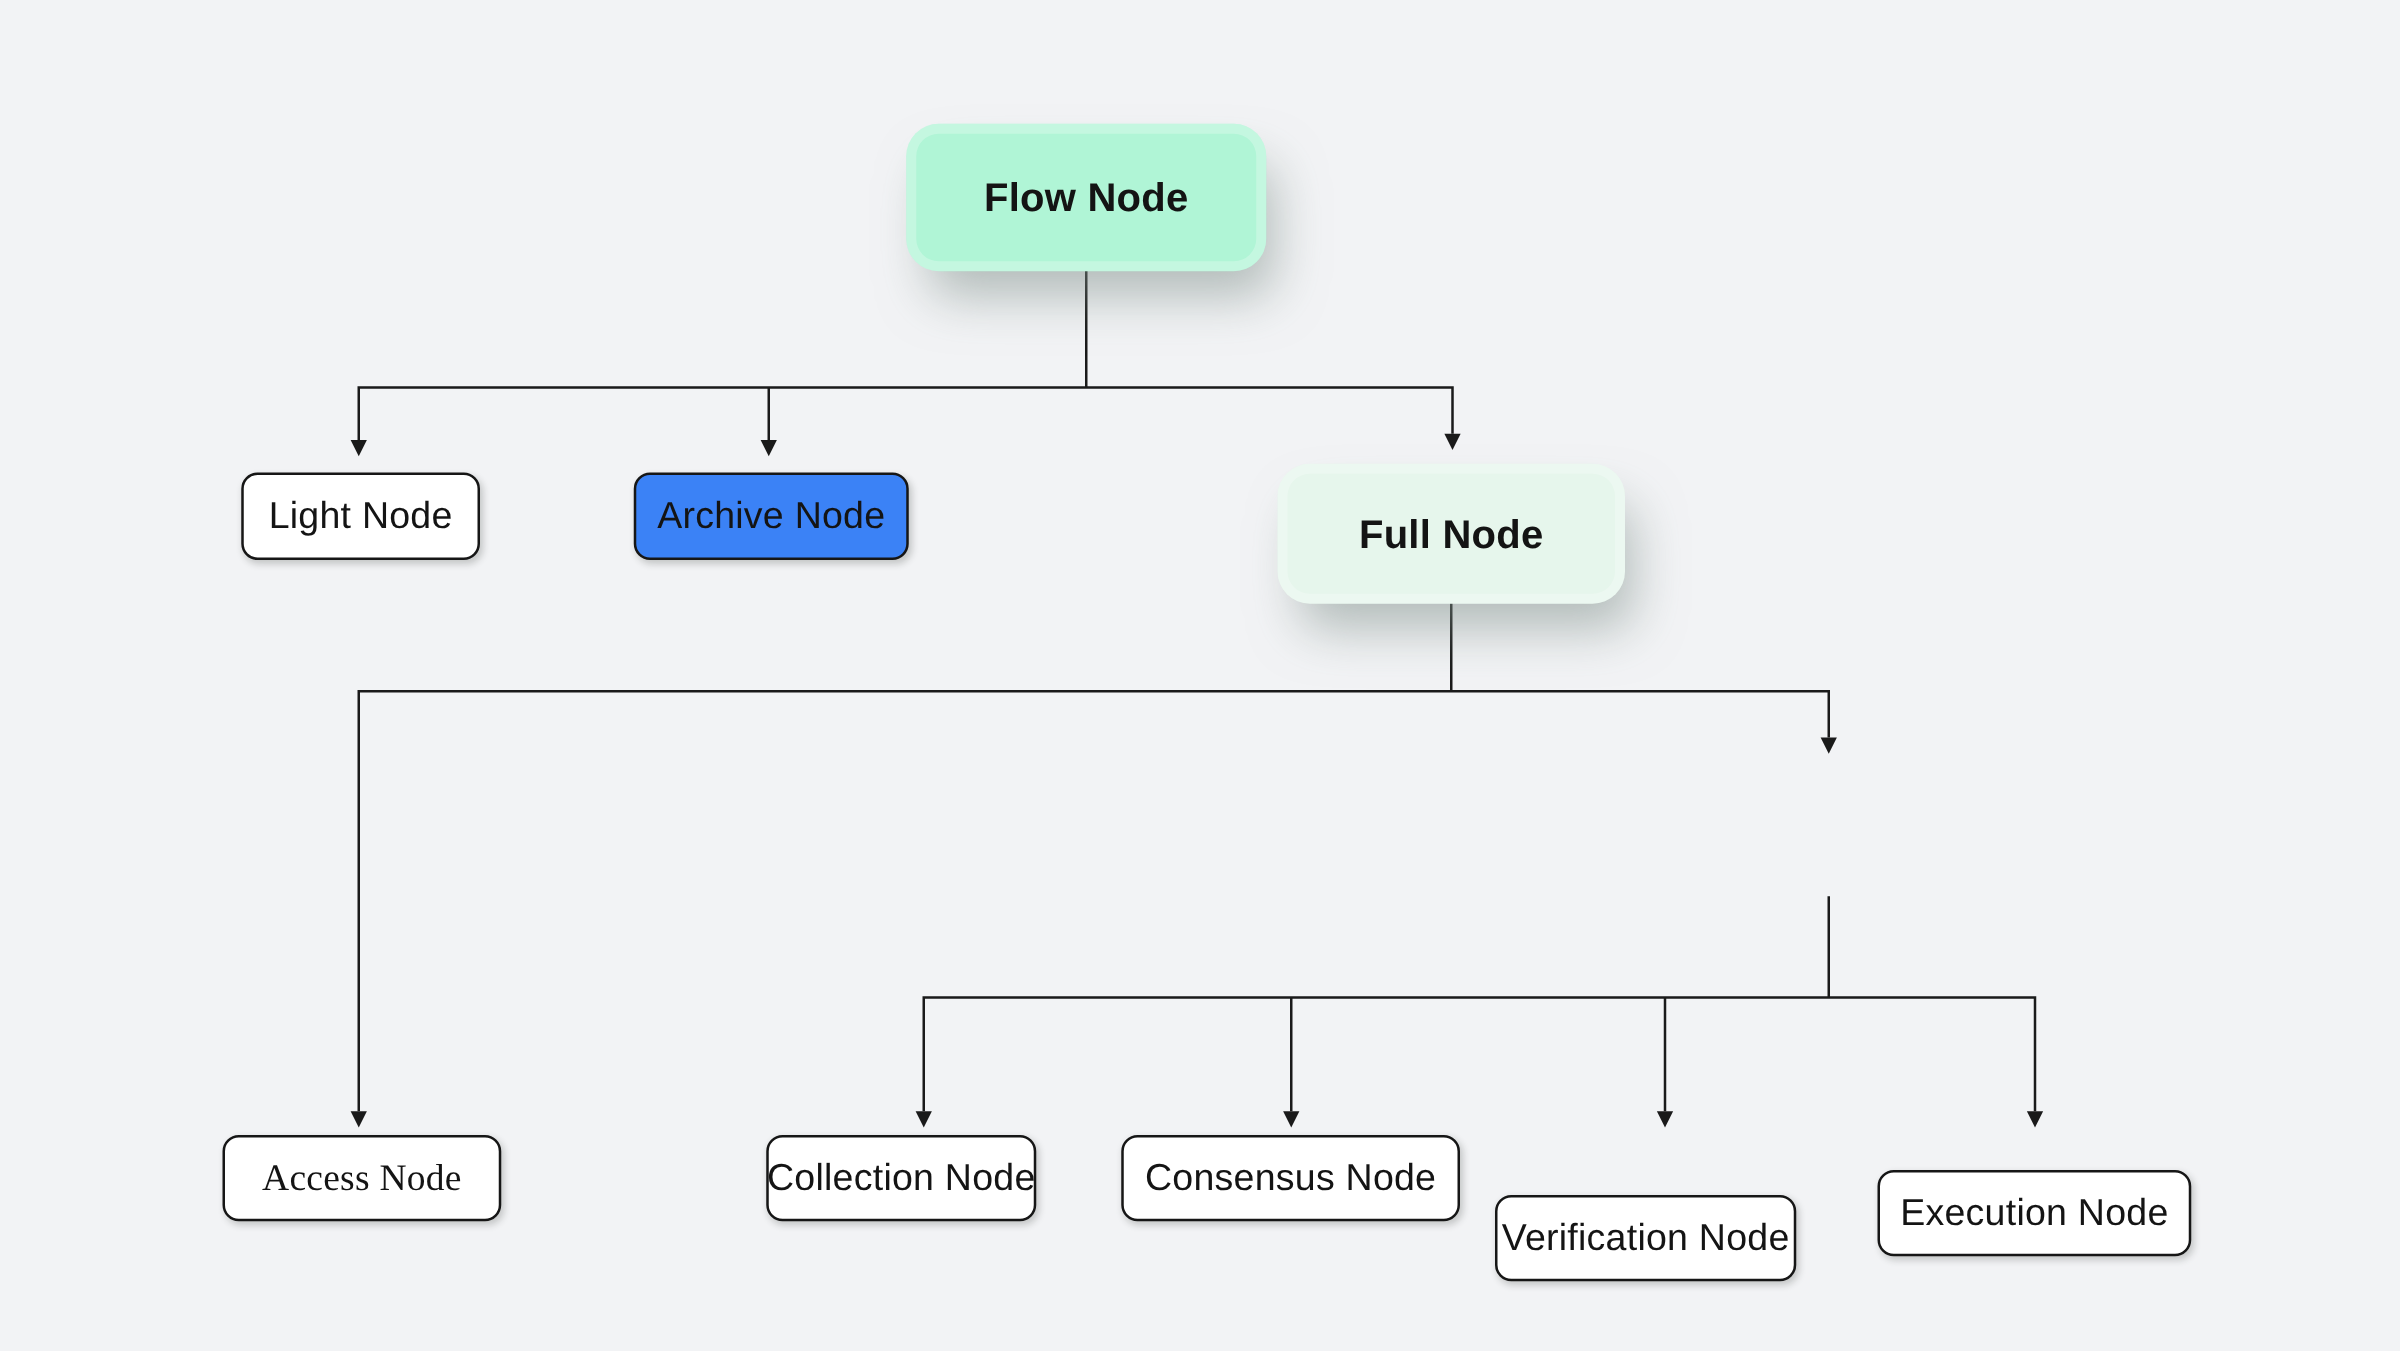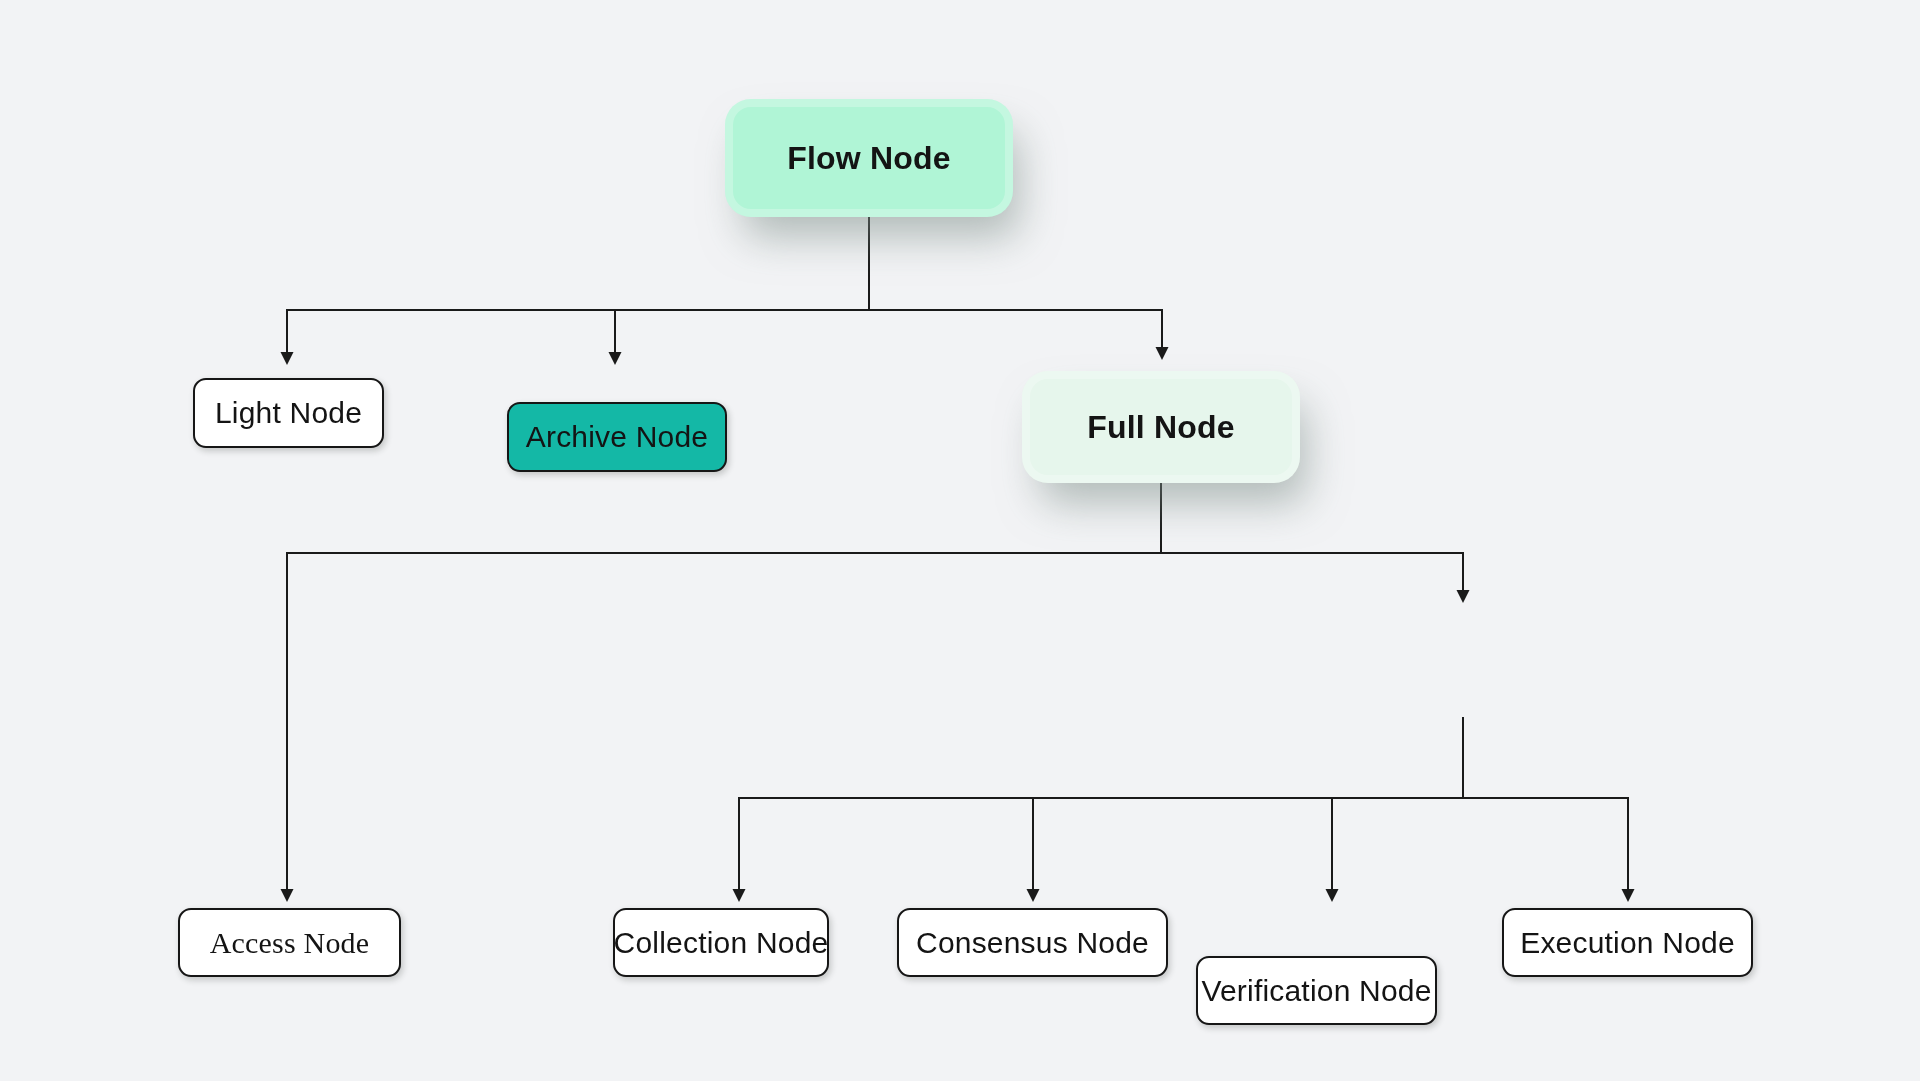--- a/index.html
+++ b/index.html
@@ -102,21 +102,21 @@
   </svg>
 
   <div class="node node--fancy" id="node-flow" style="background: rgb(176, 245, 214);">
     <span>Flow Node</span>
   </div>
 
   <div class="node node--plain" id="node-light" style="background: rgb(255, 255, 255);">
     <span>Light Node</span>
   </div>
 
-  <div class="node node--plain" id="node-archive" style="background: #14b8a6; margin-top: 24px;">
+  <div class="node node--plain" id="node-archive" style="background: #3b82f6;">
     <span>Archive Node</span>
   </div>
 
   <div class="node node--fancy" id="node-full" style="background: rgb(230, 246, 236);">
     <span>Full Node</span>
   </div>
 
 
   <div class="node node--plain" id="node-access" style="background: rgb(255, 255, 255);">
     <span>Access Node</span>
@@ -127,17 +127,17 @@
   </div>
 
   <div class="node node--plain" id="node-consensus" style="background: rgb(255, 255, 255);">
     <span>Consensus Node</span>
   </div>
 
   <div class="node node--plain" id="node-verification" style="background: rgb(255, 255, 255);">
     <span>Verification Node</span>
   </div>
 
-  <div class="node node--plain" id="node-execution" style="background: rgb(255, 255, 255);">
+  <div class="node node--plain" id="node-execution" style="background: rgb(255, 255, 255); margin-top: 28px;">
     <span>Execution Node</span>
   </div>
 
 </div>
 
 </body></html>

